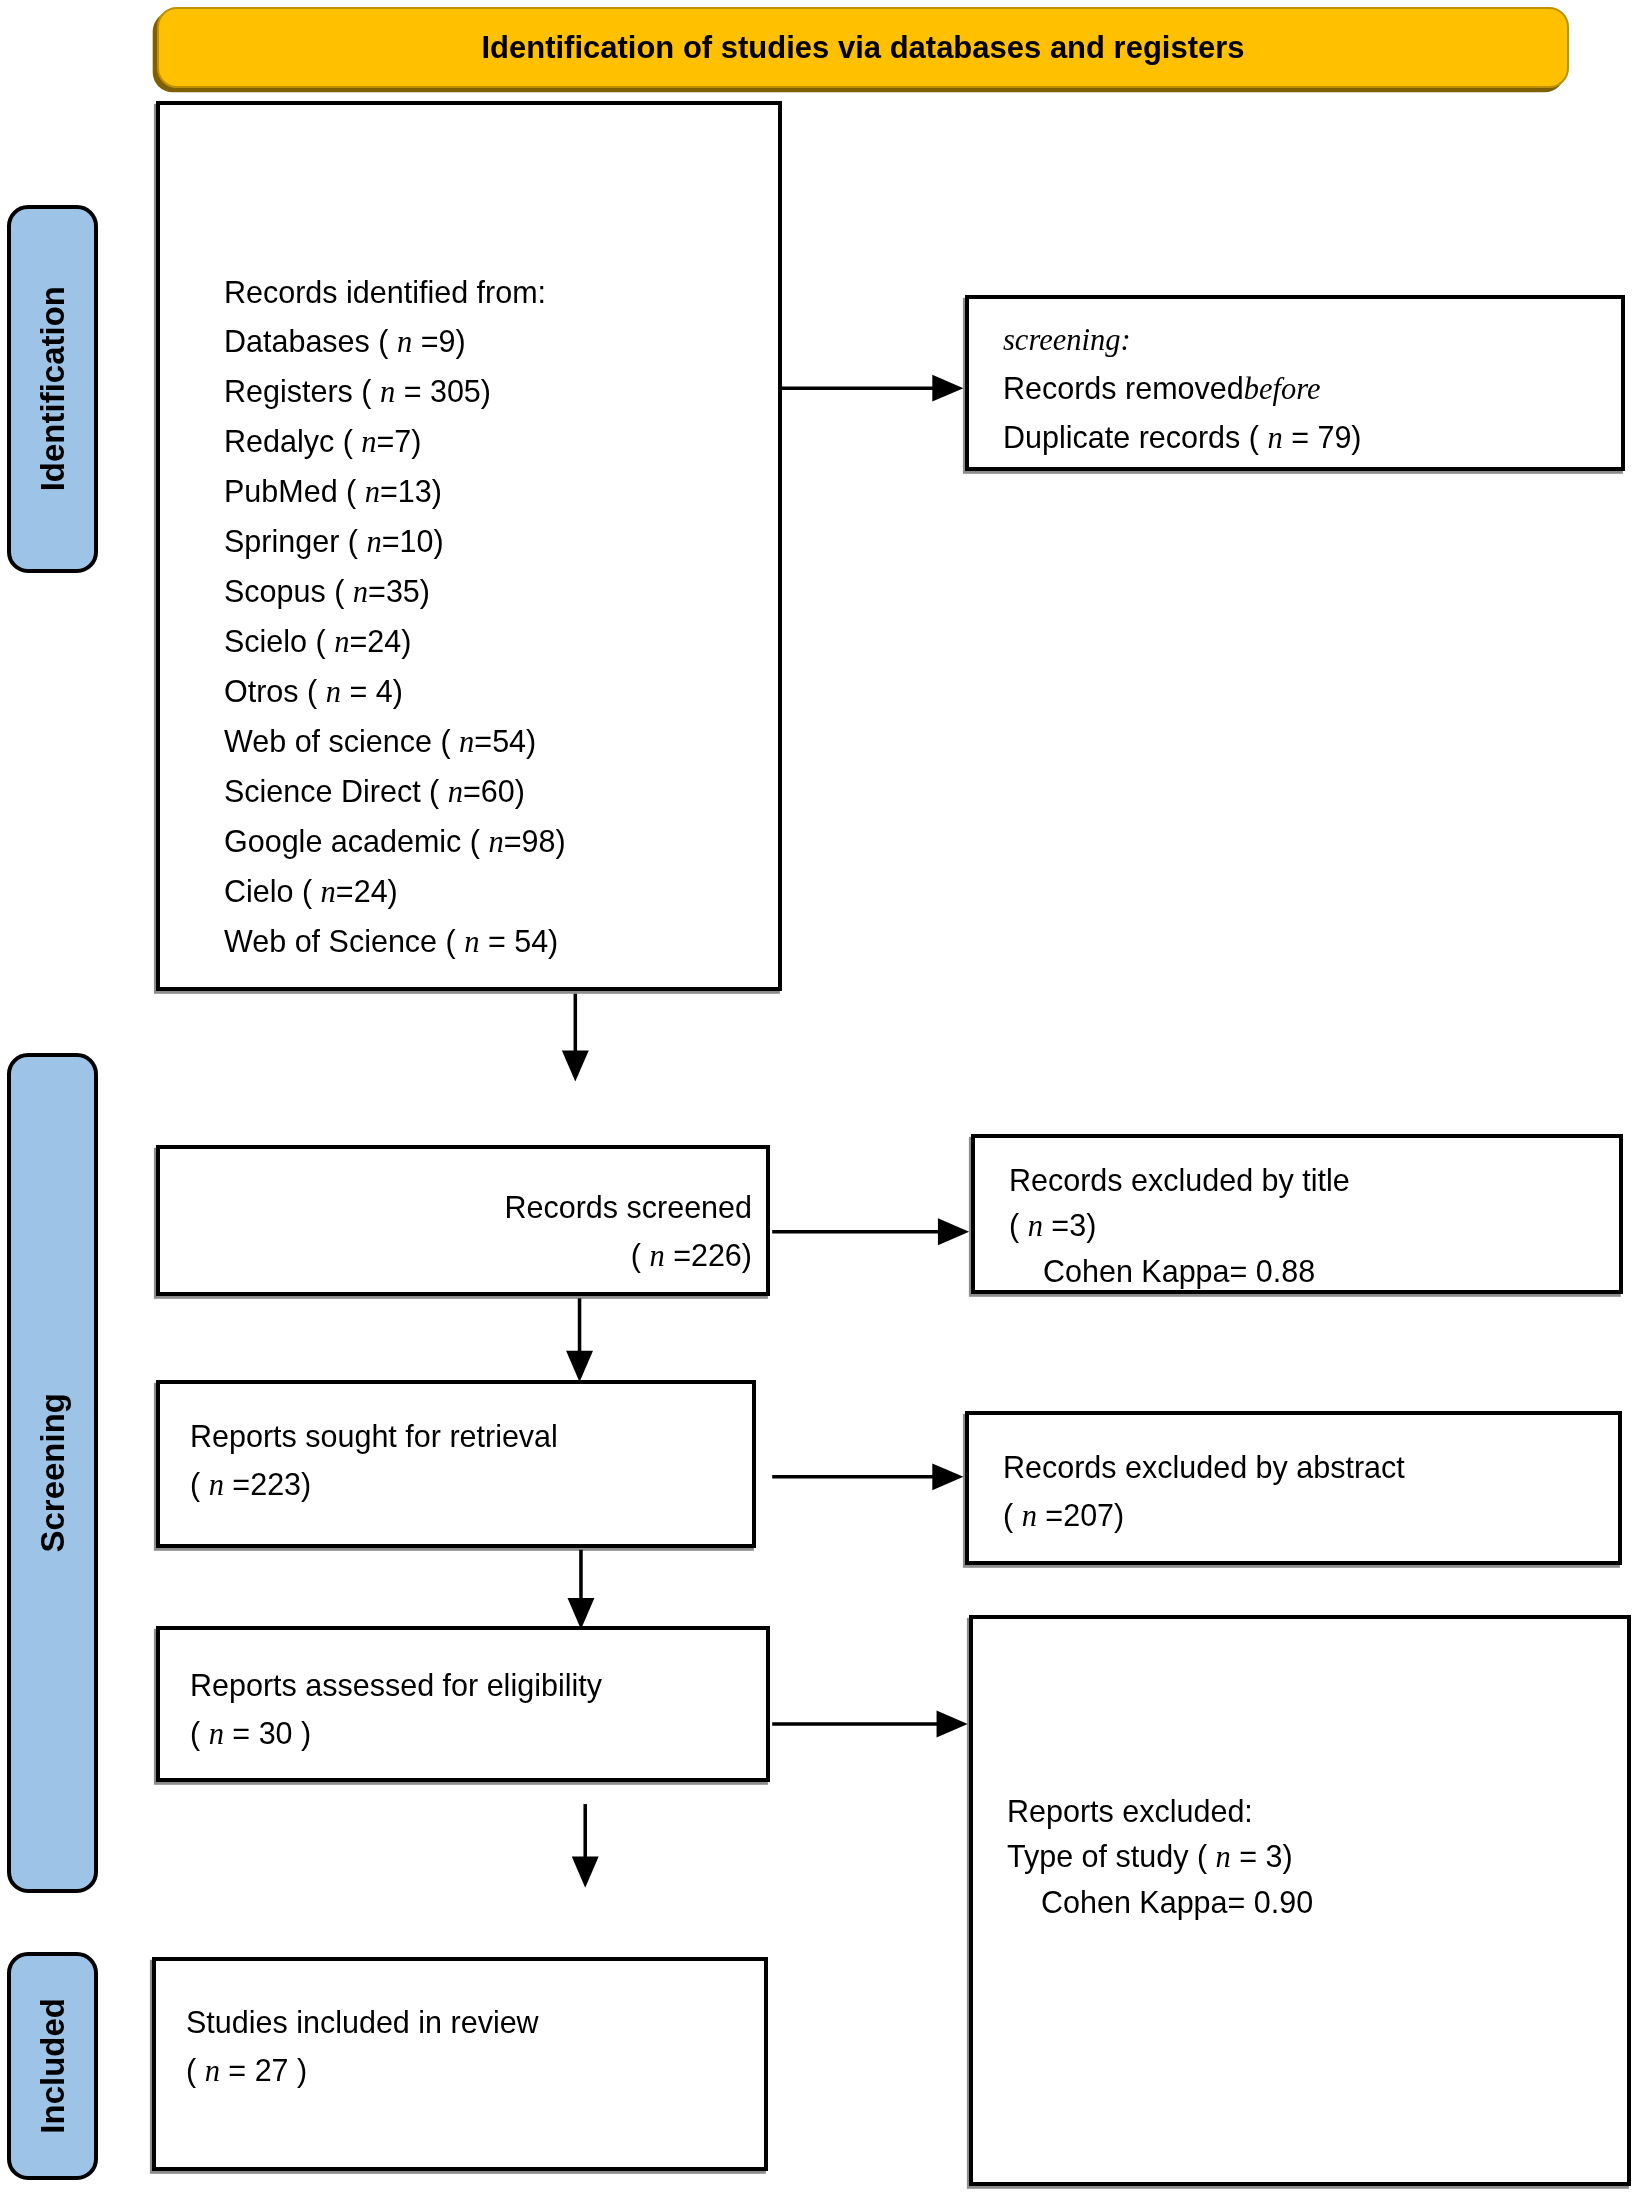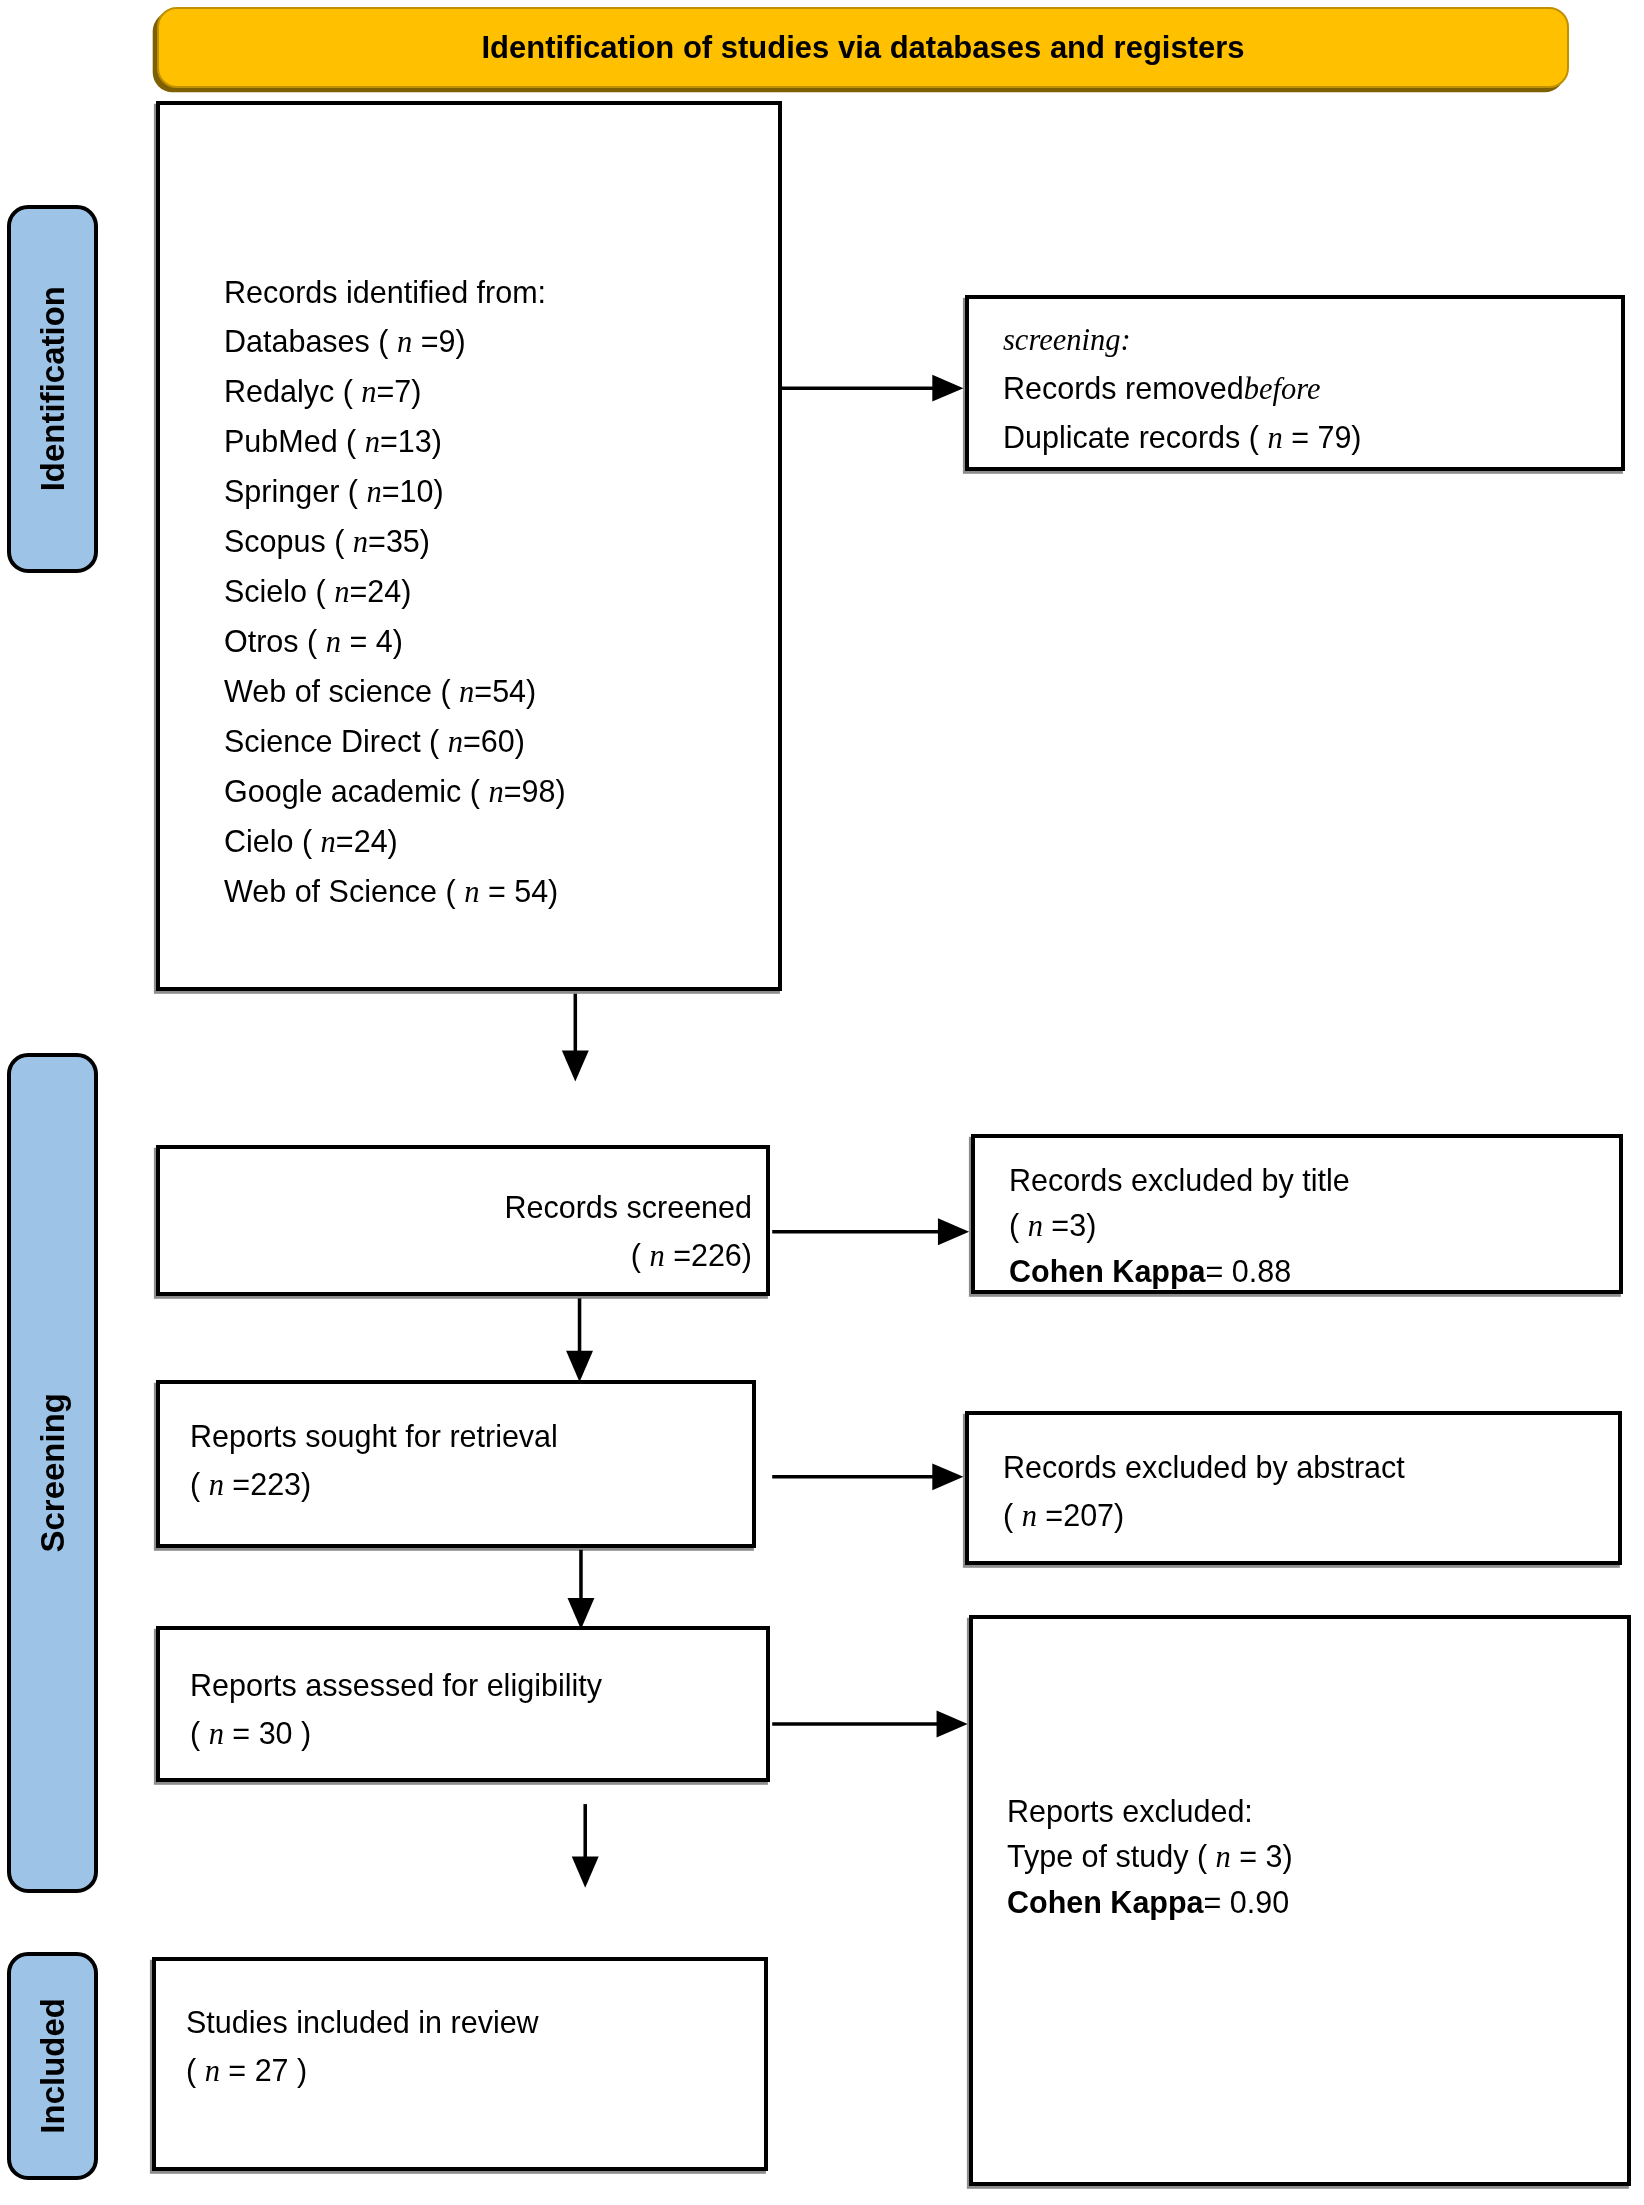--- a/index.html
+++ b/index.html
@@ -29,21 +29,21 @@
   .label-included { top: 1952px; height: 228px; }
 
   .box {
     position: absolute; background: #fff; border: 4.3px solid #000;
     box-sizing: border-box; box-shadow: -2.1px 2.8px 0 rgba(0,0,0,0.45);
     font-size: 30.5px;
   }
   .box-line { line-height: 48px; white-space: nowrap; }
   .nvar { font-family: "Liberation Serif", "DejaVu Serif", serif; font-style: italic; }
   .itx  { font-family: "Liberation Serif", "DejaVu Serif", serif; font-style: italic; }
-  .kappa b { font-weight: bold; }
+  .kappa b { font-weight: normal; margin-left: 34px; }
 
   #box-identified { left: 156px; top: 101px; width: 626px; height: 890px; padding: 163px 14px 0 32px; }
   #box-identified .box-line { line-height: 49px; margin-left: 32px; }
   #box-screened   { left: 156px; top: 1145px; width: 614px; height: 151px; padding: 34px 14px 0 30px; text-align: right; }
   #box-sought     { left: 156px; top: 1380px; width: 600px; height: 168px; padding: 28px 14px 0 30px; }
   #box-assessed   { left: 156px; top: 1626px; width: 614px; height: 156px; padding: 31px 18px 0 30px; }
   #box-included   { left: 152px; top: 1957px; width: 616px; height: 214px; padding: 37px 14px 0 30px; }
 
   #rbox-removed   { left: 965px; top: 295px;  width: 660px; height: 176px; padding: 15.6px 14px 0 34px; }
   #rbox-ex-title  { left: 971px; top: 1134px; width: 652px; height: 160px; padding: 20px 14px 0 34px; }
@@ -68,20 +68,21 @@
     <span>Screening</span>
   </div>
   <div class="side-label label-included">
     <span>Included</span>
   </div>
 
   <div class="box" id="box-identified">
     <div>
         <div class="box-line">Records identified from:</div>
         <div class="box-line">Databases ( <i class="nvar">n</i> =9)</div>
+        <div class="box-line">Registers ( <i class="nvar">n</i> = 305)</div>
         <div class="box-line">Redalyc ( <i class="nvar">n</i>=7)</div>
         <div class="box-line">PubMed ( <i class="nvar">n</i>=13)</div>
         <div class="box-line">Springer ( <i class="nvar">n</i>=10)</div>
         <div class="box-line">Scopus ( <i class="nvar">n</i>=35)</div>
         <div class="box-line">Scielo ( <i class="nvar">n</i>=24)</div>
         <div class="box-line">Otros ( <i class="nvar">n</i> = 4)</div>
         <div class="box-line">Web of science ( <i class="nvar">n</i>=54)</div>
         <div class="box-line">Science Direct ( <i class="nvar">n</i>=60)</div>
         <div class="box-line">Google academic ( <i class="nvar">n</i>=98)</div>
         <div class="box-line">Cielo ( <i class="nvar">n</i>=24)</div>

